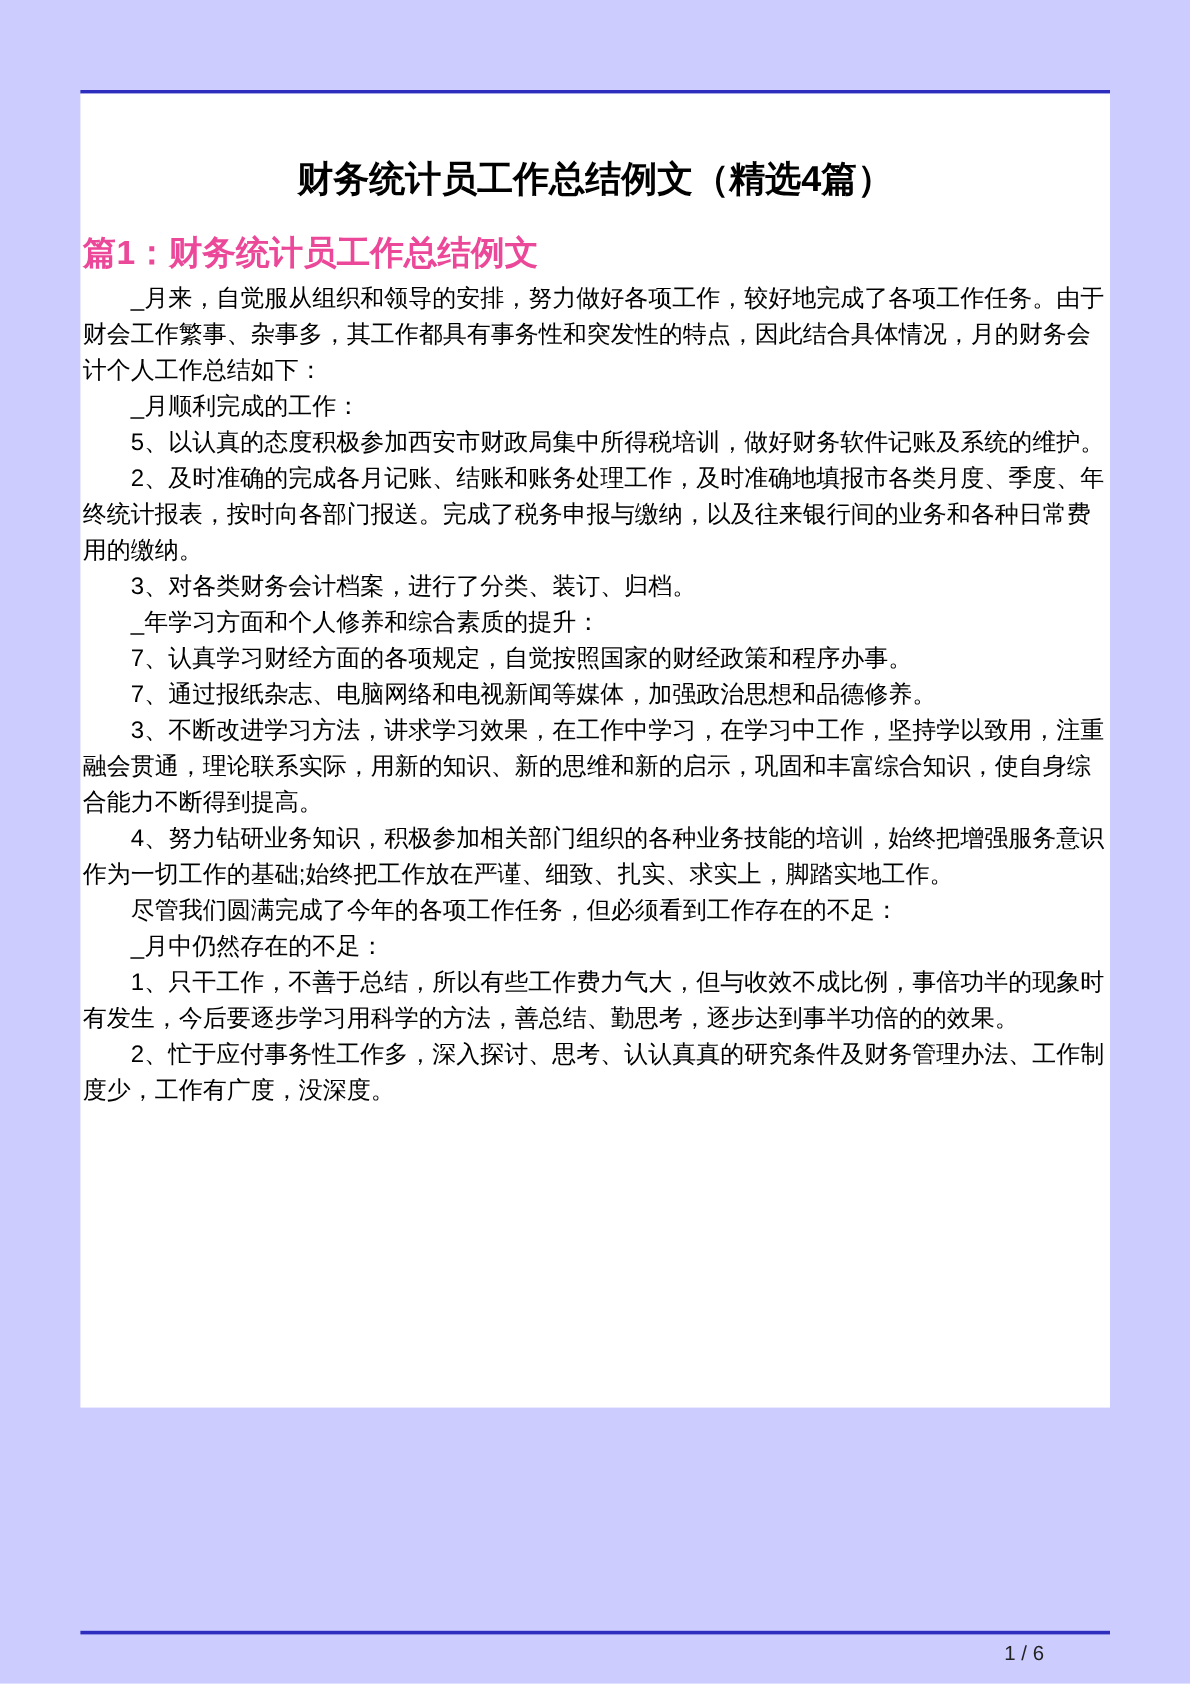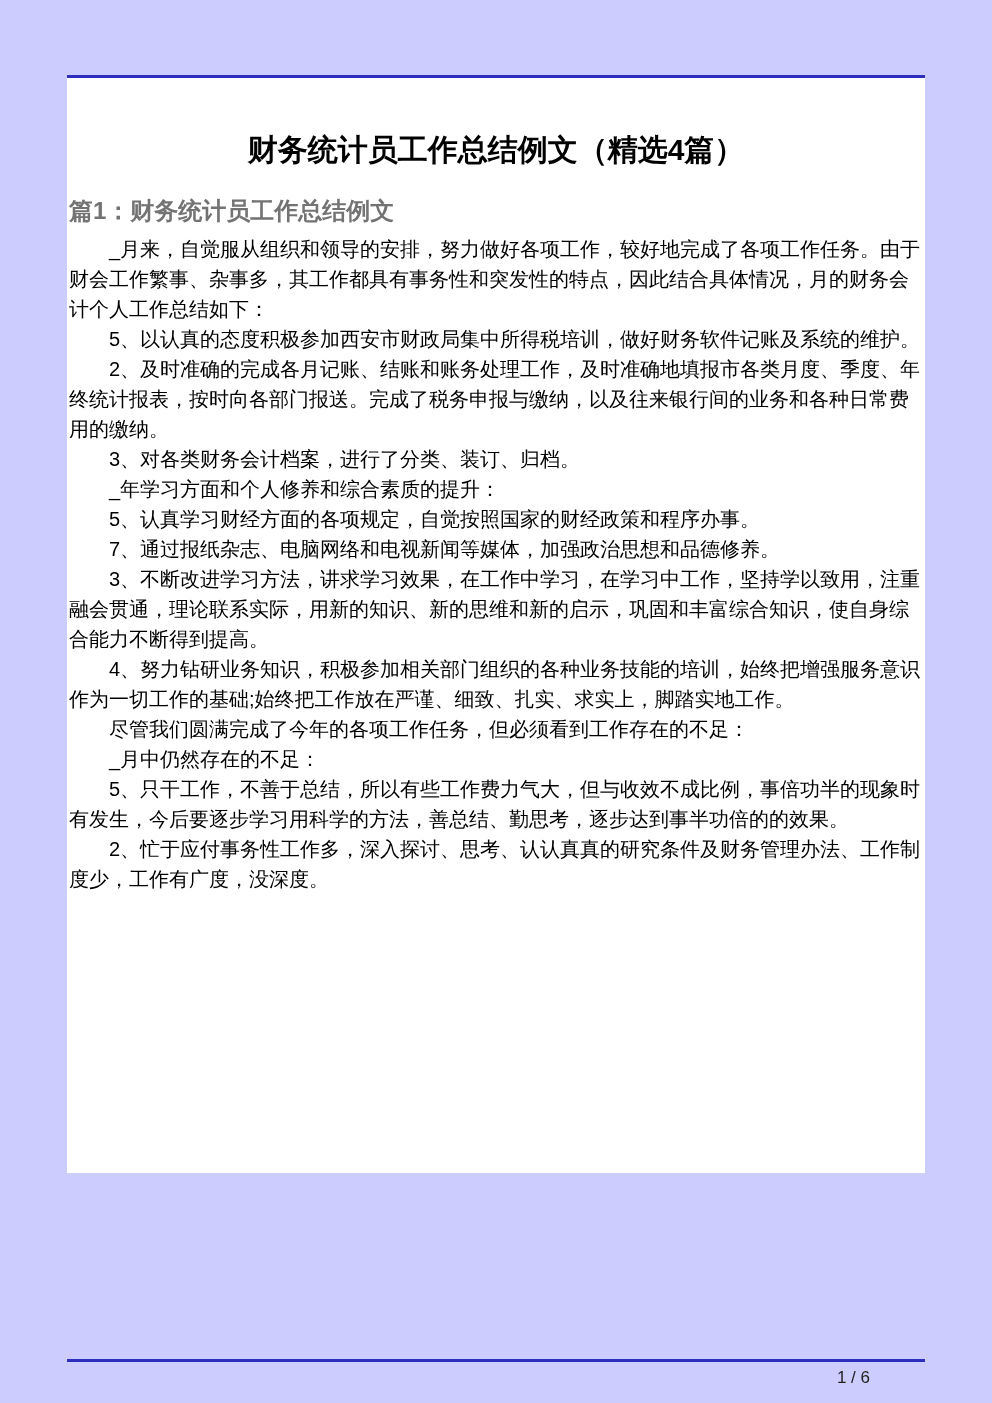--- a/index.html
+++ b/index.html
@@ -37,24 +37,24 @@
     margin-top: 52px;
     text-align: center;
     font-size: 30px;
     line-height: 40px;
     font-weight: bold;
     color: #000000;
   }
 
   .section-heading {
     margin-top: 26px;
-    font-size: 24px;
+    font-size: 28px;
     line-height: 30px;
     font-weight: bold;
-    color: #737373;
+    color: #ec4899;
   }
 
   .body-text {
     margin-top: 8px;
   }
 
   .body-text p {
     font-size: 20px;
     line-height: 30px;
     color: #000000;
@@ -75,30 +75,31 @@
 </head>
 <body>
 
 <div class="rule rule-top"></div>
 
 <div class="sheet">
   <h1 class="doc-title">财务统计员工作总结例文（精选4篇）</h1>
   <h2 class="section-heading">篇1：财务统计员工作总结例文</h2>
   <div class="body-text">
     <p>_月来，自觉服从组织和领导的安排，努力做好各项工作，较好地完成了各项工作任务。由于财会工作繁事、杂事多，其工作都具有事务性和突发性的特点，因此结合具体情况，月的财务会计个人工作总结如下：</p>
+    <p>_月顺利完成的工作：</p>
     <p>5、以认真的态度积极参加西安市财政局集中所得税培训，做好财务软件记账及系统的维护。</p>
     <p>2、及时准确的完成各月记账、结账和账务处理工作，及时准确地填报市各类月度、季度、年终统计报表，按时向各部门报送。完成了税务申报与缴纳，以及往来银行间的业务和各种日常费用的缴纳。</p>
     <p>3、对各类财务会计档案，进行了分类、装订、归档。</p>
     <p>_年学习方面和个人修养和综合素质的提升：</p>
-    <p>5、认真学习财经方面的各项规定，自觉按照国家的财经政策和程序办事。</p>
+    <p>7、认真学习财经方面的各项规定，自觉按照国家的财经政策和程序办事。</p>
     <p>7、通过报纸杂志、电脑网络和电视新闻等媒体，加强政治思想和品德修养。</p>
     <p>3、不断改进学习方法，讲求学习效果，在工作中学习，在学习中工作，坚持学以致用，注重融会贯通，理论联系实际，用新的知识、新的思维和新的启示，巩固和丰富综合知识，使自身综合能力不断得到提高。</p>
     <p>4、努力钻研业务知识，积极参加相关部门组织的各种业务技能的培训，始终把增强服务意识作为一切工作的基础;始终把工作放在严谨、细致、扎实、求实上，脚踏实地工作。</p>
     <p>尽管我们圆满完成了今年的各项工作任务，但必须看到工作存在的不足：</p>
     <p>_月中仍然存在的不足：</p>
-    <p>5、只干工作，不善于总结，所以有些工作费力气大，但与收效不成比例，事倍功半的现象时有发生，今后要逐步学习用科学的方法，善总结、勤思考，逐步达到事半功倍的的效果。</p>
+    <p>1、只干工作，不善于总结，所以有些工作费力气大，但与收效不成比例，事倍功半的现象时有发生，今后要逐步学习用科学的方法，善总结、勤思考，逐步达到事半功倍的的效果。</p>
     <p>2、忙于应付事务性工作多，深入探讨、思考、认认真真的研究条件及财务管理办法、工作制度少，工作有广度，没深度。</p>
   </div>
 </div>
 
 <div class="rule rule-bottom"></div>
 
 <div class="page-footer">1 / 6</div>
 
 </body></html>

